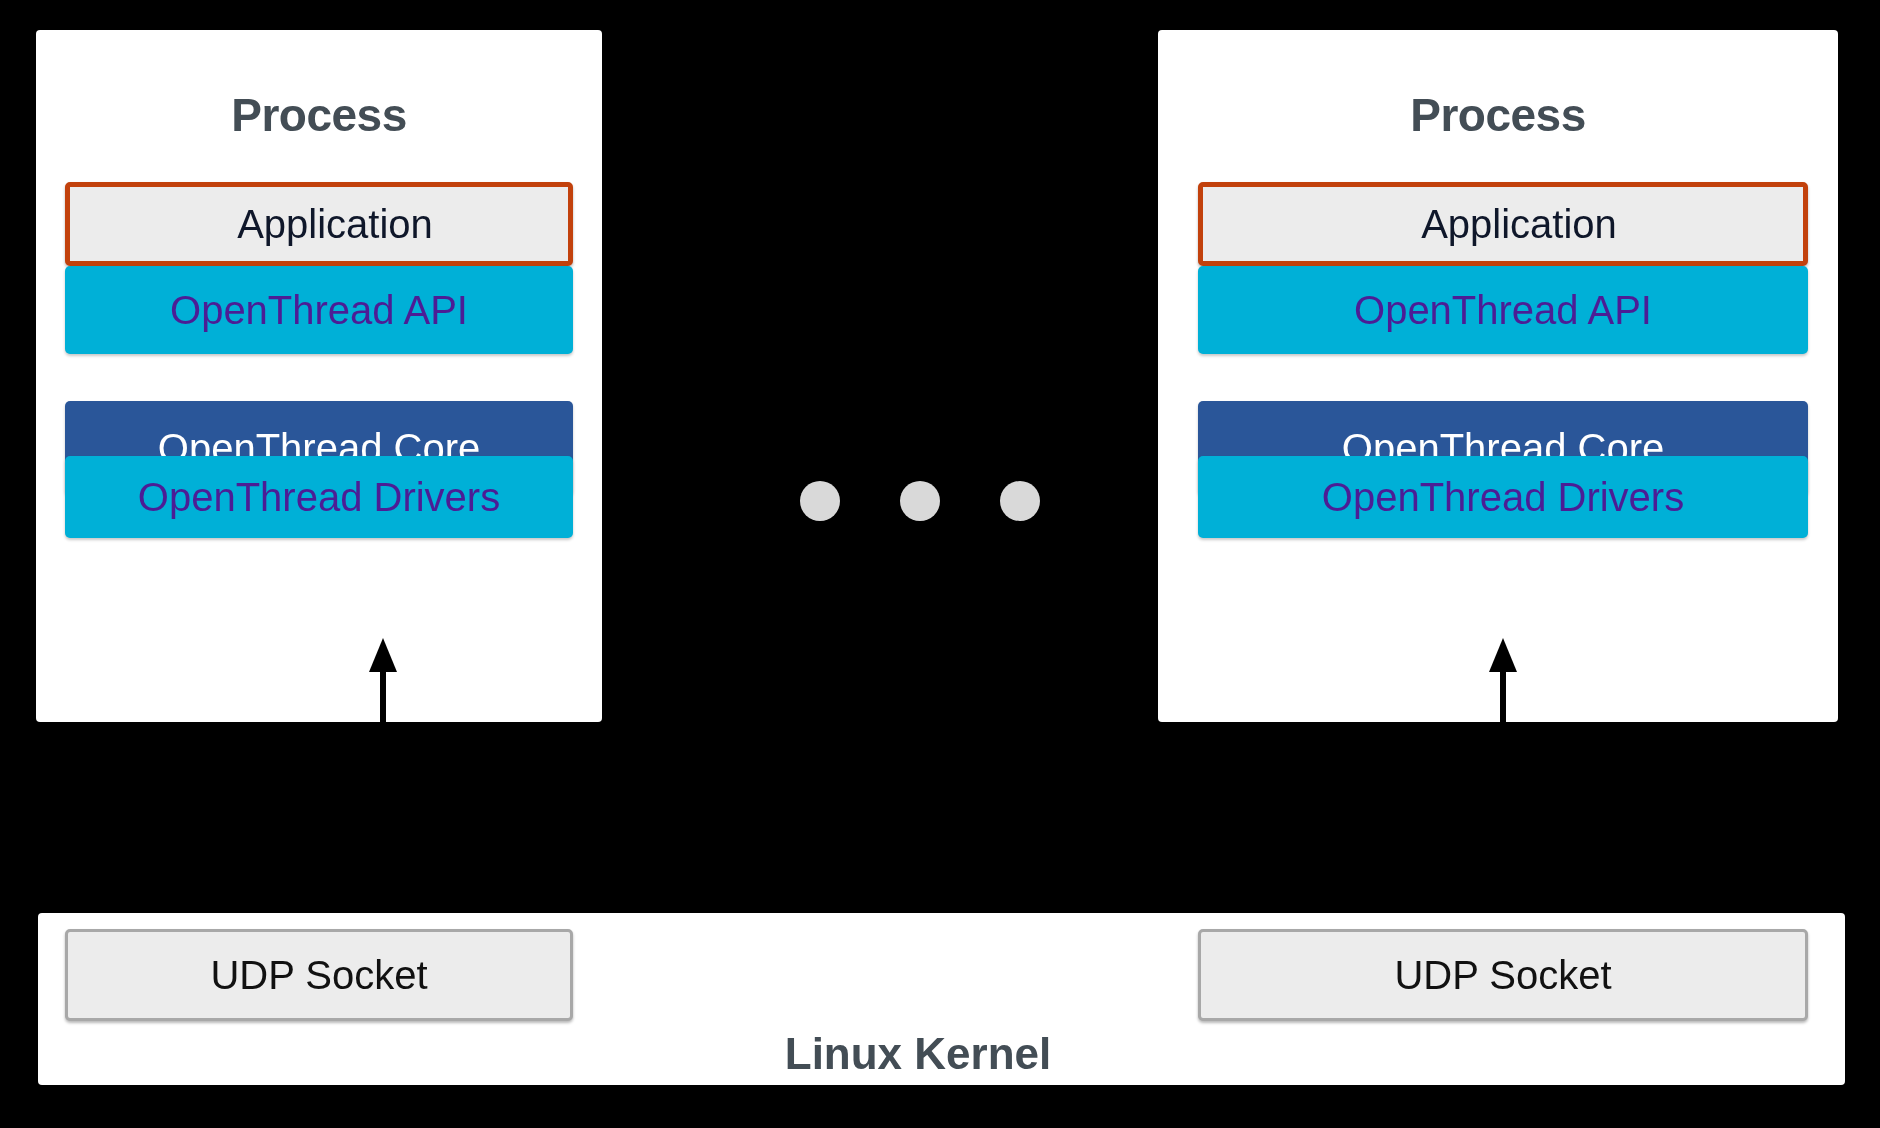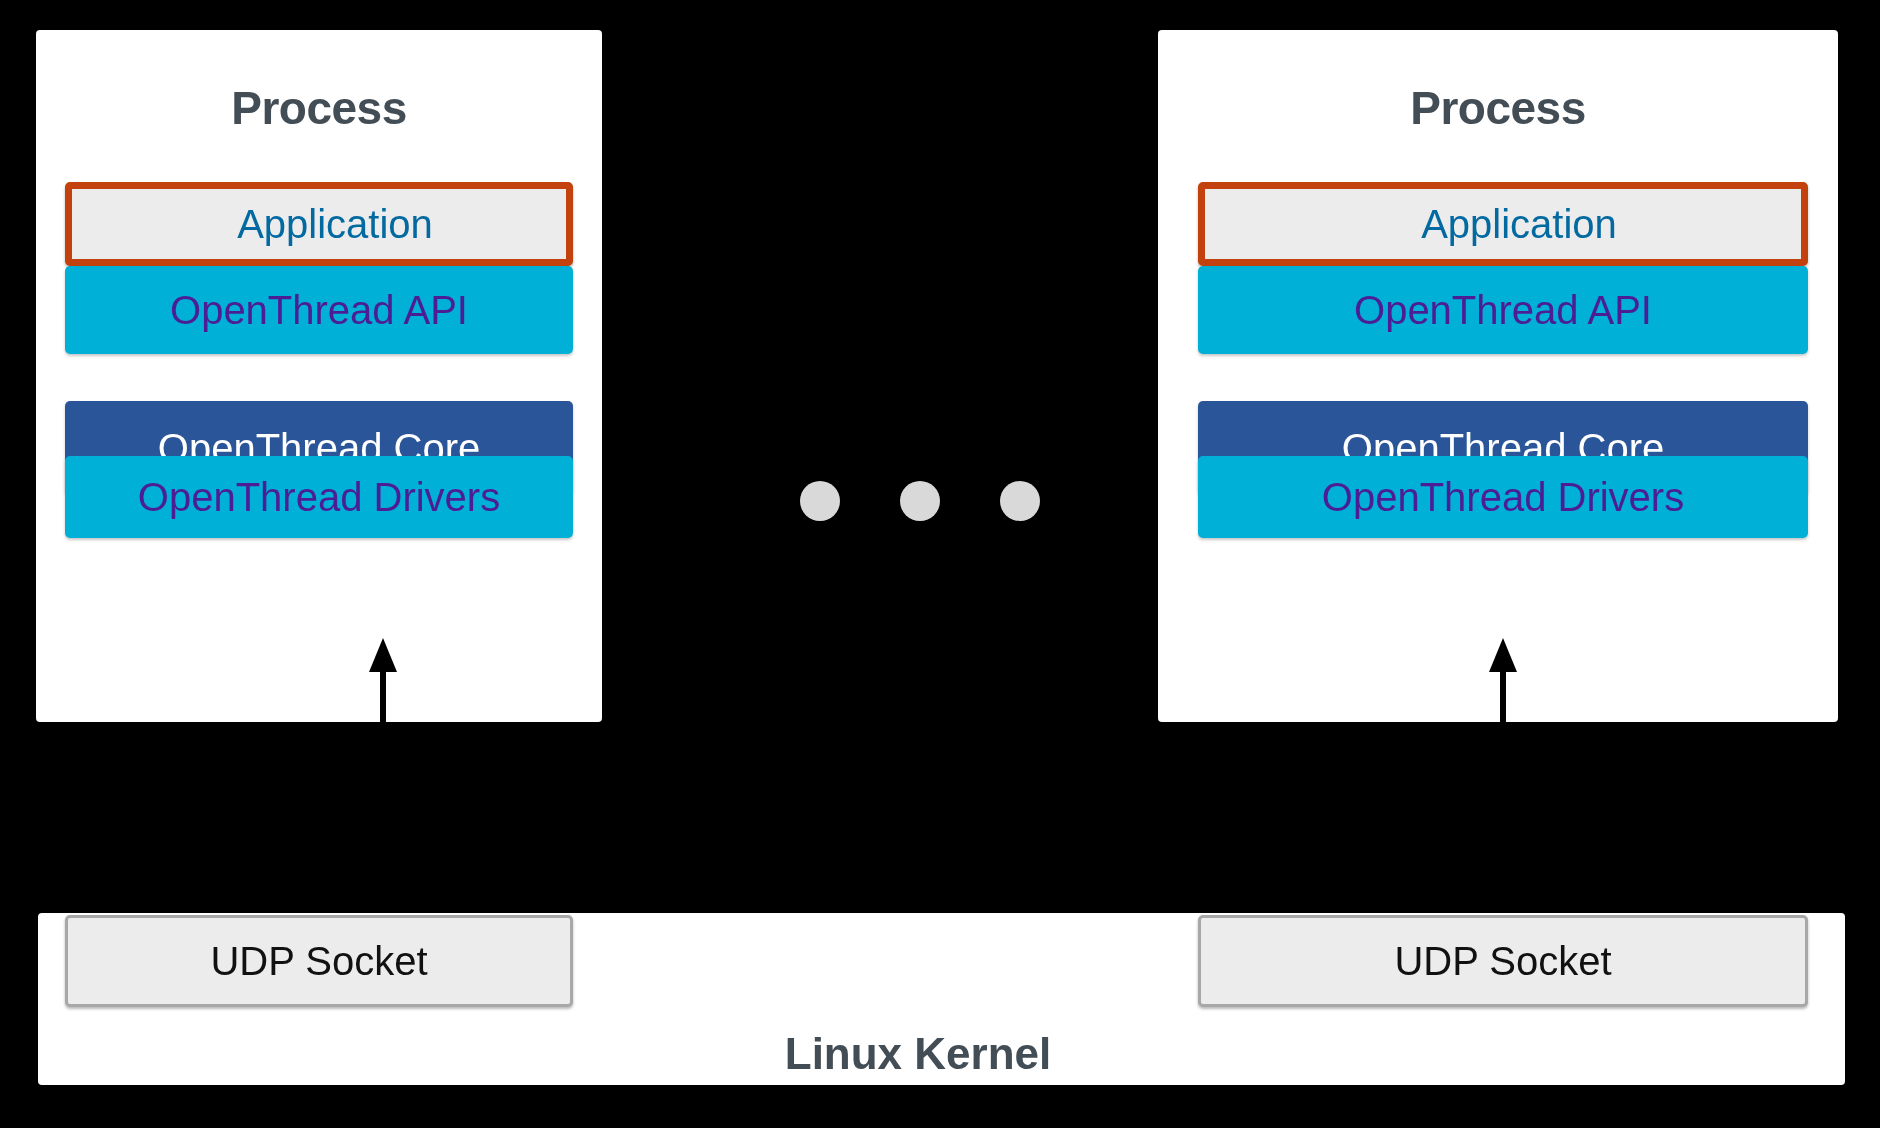--- a/index.html
+++ b/index.html
@@ -30,43 +30,43 @@
     border-radius: 4px;
     box-shadow: 0 1px 3px rgba(0,0,0,0.35);
   }
   #process-card-left  { left: 36px;   top: 30px; width: 566px; height: 692px; }
   #process-card-right { left: 1158px; top: 30px; width: 680px; height: 692px; }
 
   .process-title {
     position: absolute;
     left: 0;
     right: 0;
-    top: 51px;
+    top: 58px;
     text-align: center;
     font-size: 46px;
     font-weight: bold;
     color: #434d55;
     letter-spacing: -0.5px;
   }
 
   
   .layer {
     position: absolute;
     display: flex;
     align-items: center;
     justify-content: center;
     border-radius: 5px;
     font-size: 40px;
     line-height: 1;
     white-space: nowrap;
   }
   .layer.app {
     background: #ececec;
-    border: 7px solid #c2410c;
-    color: #0369a1;
+    border: 5px solid #c2410c;
+    color: #0f172a;
     box-shadow: 0 2px 3px rgba(0,0,0,0.28);
     box-sizing: border-box;
     padding-left: 32px;
   }
   .layer.api,
   .layer.drivers {
     background: #00b0d7;
     color: #4c1d95;
     box-shadow: 0 2px 3px rgba(0,0,0,0.22);
   }
@@ -124,21 +124,21 @@
     left: 38px;
     top: 913px;
     width: 1807px;
     height: 172px;
     background: #ffffff;
     border-radius: 4px;
     box-shadow: 0 1px 3px rgba(0,0,0,0.35);
   }
   .socket-box {
     position: absolute;
-    top: 2px;
+    top: 16px;
     height: 92px;
     background: #ececec;
     border: 3px solid #a8a8a8;
     border-radius: 5px;
     box-sizing: border-box;
     box-shadow: 0 2px 3px rgba(0,0,0,0.28);
     display: flex;
     align-items: center;
     justify-content: center;
     font-size: 40px;

